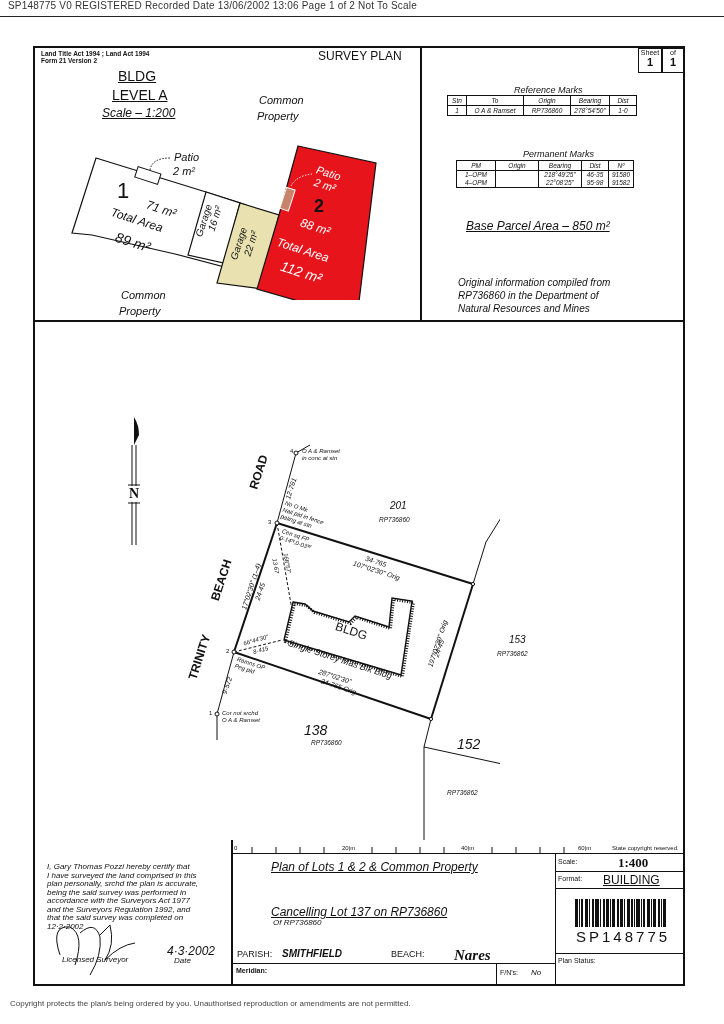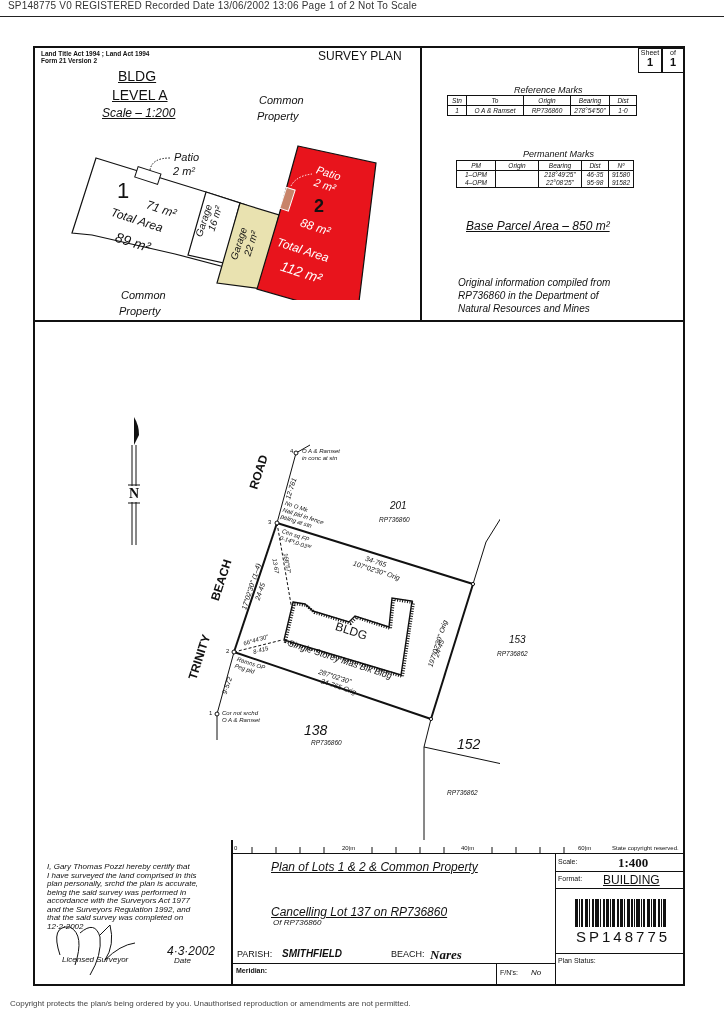--- a/index.html
+++ b/index.html
@@ -263,21 +263,21 @@
 </svg>
 <div class="abs it" style="left:62px;top:955px;font-size:8px;">Licensed Surveyor</div>
 <div class="abs it" style="left:167px;top:944px;font-size:12px;text-align:center;">4·3·2002</div>
 <div class="abs it" style="left:174px;top:956px;font-size:8px;">Date</div>
 
 <div class="abs it u" style="left:271px;top:860px;font-size:12px;">Plan of Lots 1 &amp; 2 &amp; Common Property</div>
 <div class="abs it u" style="left:271px;top:905px;font-size:12px;">Cancelling Lot 137 on RP736860</div>
 <div class="abs" style="left:237px;top:949px;font-size:9px;">PARISH:</div>
 <div class="abs" style="left:282px;top:948px;font-size:10px;font-weight:bold;font-style:italic;">SMITHFIELD</div>
 <div class="abs" style="left:391px;top:949px;font-size:9px;">BEACH:</div>
-<div class="abs" style="left:430px;top:947px;font-size:13px;font-weight:bold;font-style:italic;font-family:'Liberation Serif',serif;text-align:center;">Nares</div>
+<div class="abs" style="left:454px;top:947px;font-size:15px;font-weight:bold;font-style:italic;font-family:'Liberation Serif',serif;text-align:center;">Nares</div>
 <div class="abs" style="left:232px;top:963px;width:324px;height:1px;background:#111;"></div>
 <div class="abs" style="left:236px;top:967px;font-size:7px;font-weight:bold;">Meridian:</div>
 <div class="abs it" style="left:273px;top:918px;font-size:8px;">Of RP736860</div>
 <div class="abs" style="left:496px;top:964px;width:1px;height:21px;background:#111;"></div>
 <div class="abs" style="left:500px;top:969px;font-size:7px;">F/N's:</div>
 <div class="abs it" style="left:531px;top:968px;font-size:8px;">No</div>
 
 <div class="abs" style="left:555px;top:854px;width:1px;height:131px;background:#111;"></div>
 <div class="abs" style="left:556px;top:871px;width:128px;height:1px;background:#111;"></div>
 <div class="abs" style="left:556px;top:888px;width:128px;height:1px;background:#111;"></div>

